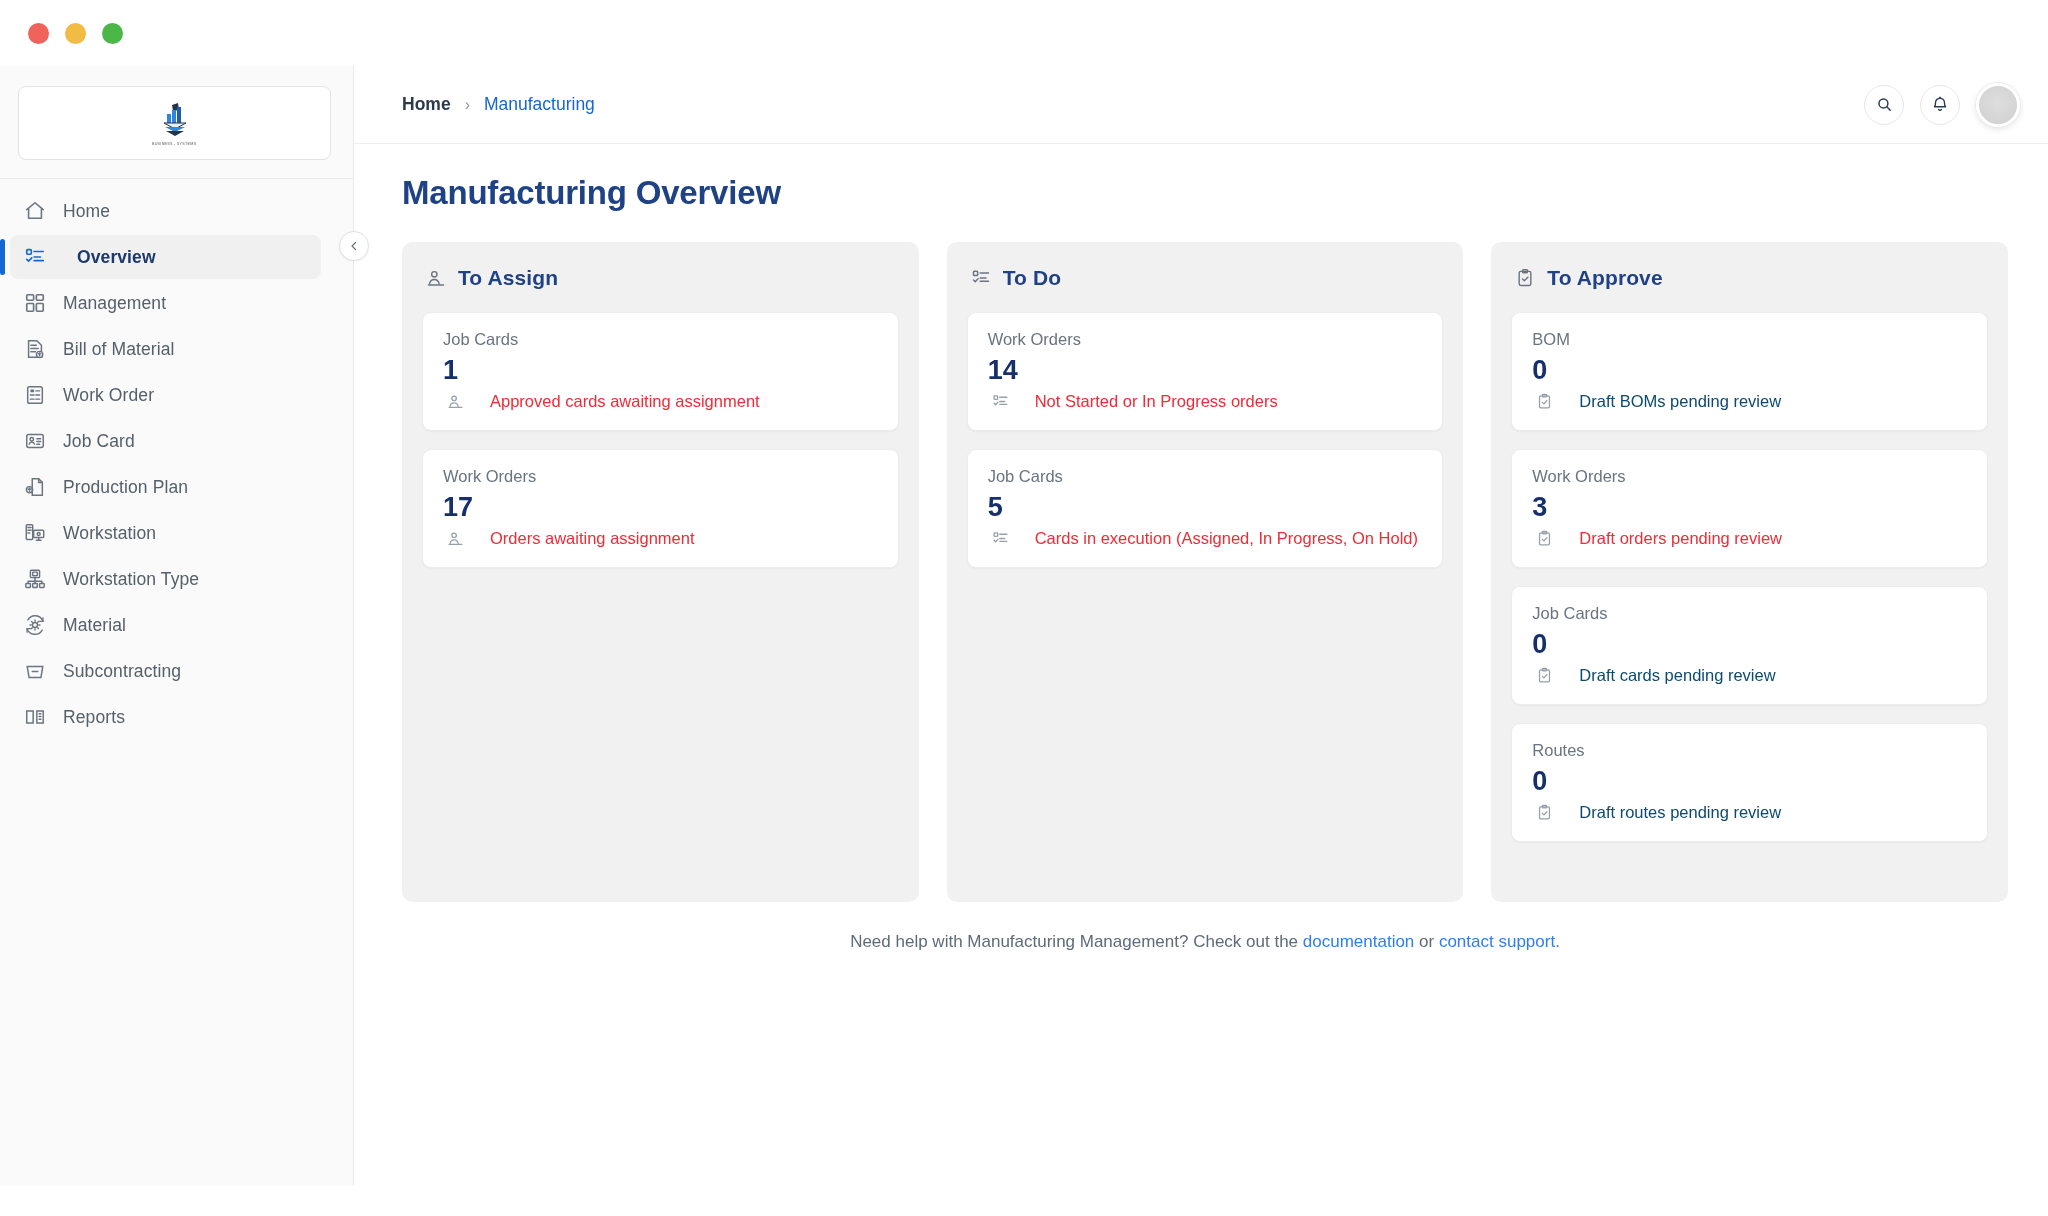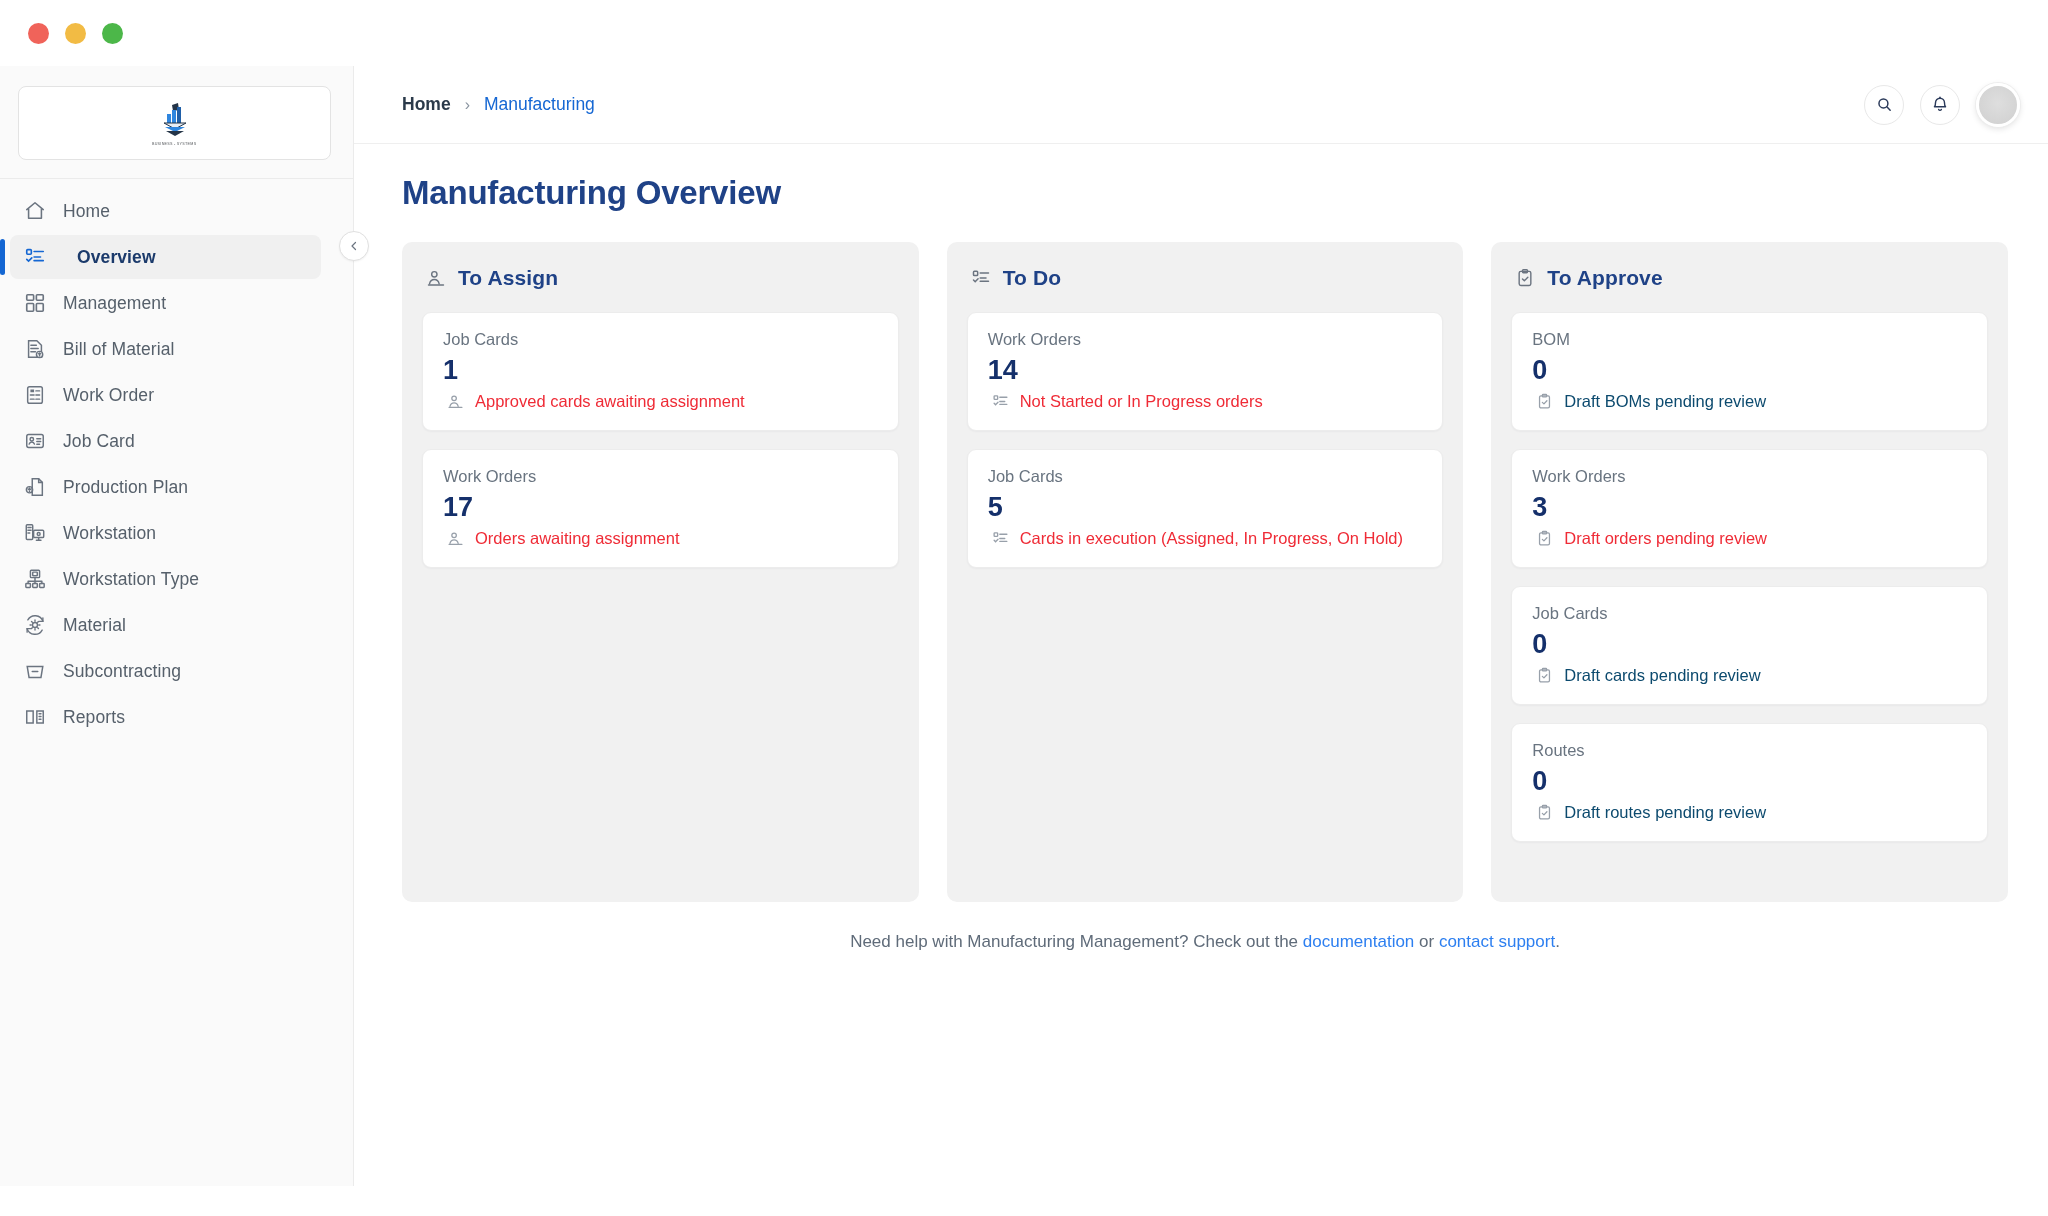--- a/index.html
+++ b/index.html
@@ -173,21 +173,21 @@
     background: #ffffff;
     border: 1px solid #ececec;
     border-radius: 9px;
     padding: 17px 20px 19px 20px;
     margin-bottom: 18px;
     box-shadow: 0 1px 2px rgba(16,24,40,.04);
   }
   .card:last-child { margin-bottom: 0; }
   .card-label { font-size: 16.5px; color: #697480; margin-bottom: 6px; }
   .card-value { font-size: 27px; font-weight: bold; color: #15306b; line-height: 1.15; margin-bottom: 6px; }
-  .card-note { display: flex; align-items: center; gap: 11px; padding-left: 4px; }
+  .card-note { display: flex; align-items: center; gap: 26px; padding-left: 4px; }
   .card-note .cn-ico { width: 17px; height: 17px; flex: 0 0 17px; color: #98a0aa; display:block; }
   .card-note .cn-text { font-size: 16.5px; white-space: nowrap; }
   .cn-red   { color: #ef2b36; }
   .cn-green { color: #0c4a6e; }
 
   
   .help {
     text-align: center;
     font-size: 17px;
     color: #5f6b79;

